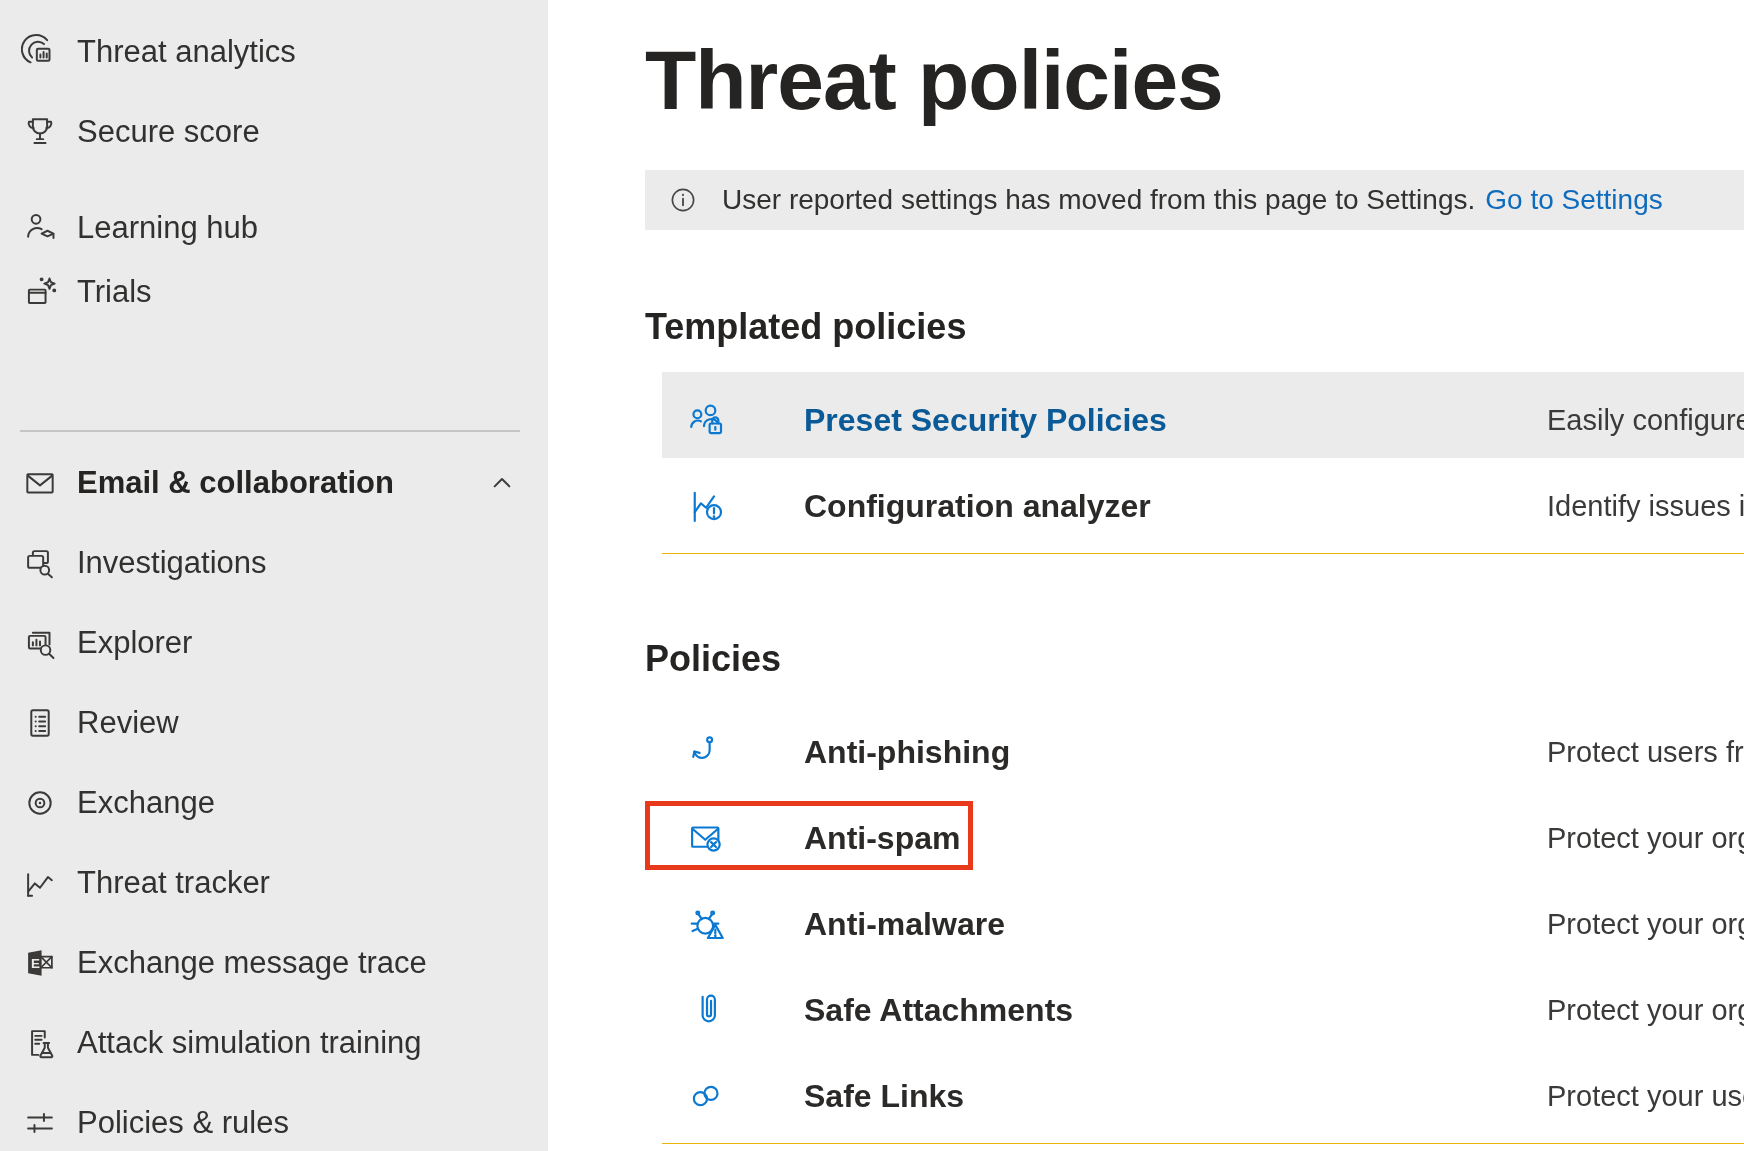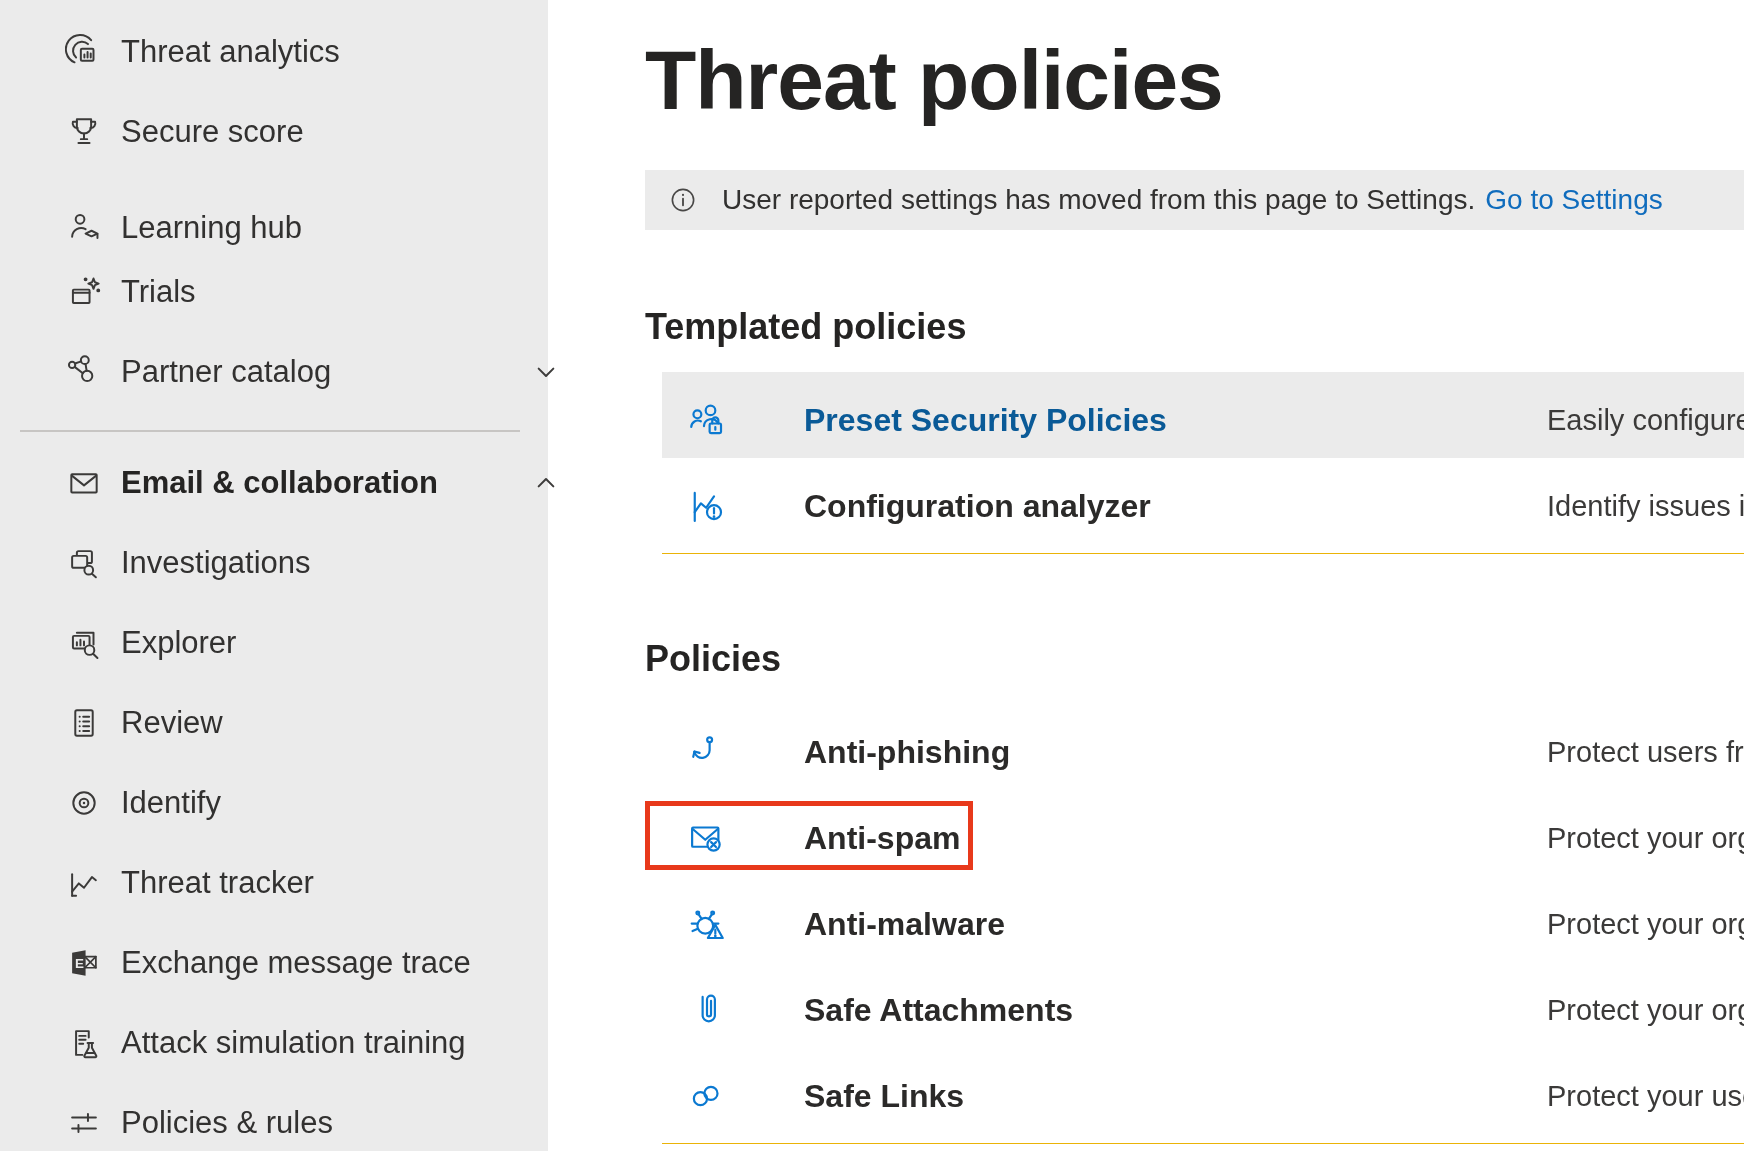--- a/index.html
+++ b/index.html
@@ -14,21 +14,21 @@
     --color-text-mid:#323130;
     --color-text-desc:#3b3a39;
   }
   *{box-sizing:border-box;margin:0;padding:0}
   html,body{width:1744px;height:1151px;overflow:hidden;background:#fff;
     font-family:"Liberation Sans", sans-serif;}
   .stage{position:absolute;left:0;top:0;width:1744px;height:1151px;overflow:hidden;}
 
   
   .sidebar{position:absolute;left:0;top:0;width:548px;height:1151px;background:var(--color-sidebar-bg);}
-  .nav-item{position:absolute;left:0;width:548px;height:80px;cursor:pointer;margin-left:44px;}
+  .nav-item{position:absolute;left:0;width:548px;height:80px;cursor:pointer;}
   .nav-icon{position:absolute;left:21px;top:50%;transform:translateY(-50%);width:38px;height:38px;color:#3b3a39;}
   .nav-icon svg,.row-icon svg,.chev svg,.banner-icon svg{width:100%;height:100%;stroke:currentColor;fill:none;
     stroke-width:2.5;stroke-linecap:round;stroke-linejoin:round;display:block;}
   .nav-label{position:absolute;left:77px;top:50%;transform:translateY(-50%);font-size:31px;color:var(--color-text-mid);white-space:nowrap;}
   .nav-item.section-head .nav-label{font-weight:700;color:var(--color-text-dark);}
   .chev{position:absolute;left:486px;top:50%;transform:translateY(-50%);width:32px;height:32px;color:#3d3c3b;}
   .sidebar-divider{position:absolute;left:20px;top:430px;width:500px;height:2px;background:#c7c5c3;}
 
   
   .page-title{position:absolute;left:645px;top:34px;font-size:84px;line-height:1.1;font-weight:700;
@@ -104,38 +104,20 @@
             <rect x="10" y="21" width="21" height="17" rx="1"></rect>
             <path d="M10 25 h21"></path>
             <path d="M36 7 l1.8 4.7 4.7 1.8 -4.7 1.8 -1.8 4.7 -1.8 -4.7 -4.7 -1.8 4.7 -1.8 z"></path>
             <circle cx="26" cy="8" r="1.2"></circle>
             <circle cx="42" cy="22" r="1.2"></circle>
           </svg>
       </span>
       <span class="nav-label">Trials</span>
     </div>
 
-    <div class="nav-item" style="top:332px">
-      <span class="nav-icon">
-        <svg viewBox="0 0 48 48">
-            <circle cx="9" cy="15" r="4"></circle>
-            <circle cx="25" cy="9" r="5"></circle>
-            <circle cx="28" cy="29" r="6.5"></circle>
-            <path d="M12.6 13.2 L20.5 10.5"></path>
-            <path d="M26 14 L27.3 22.5"></path>
-            <path d="M12.2 17.5 L22.5 25.5"></path>
-          </svg>
-      </span>
-      <span class="nav-label">Partner catalog</span>
-      <span class="chev">
-        <svg viewBox="0 0 48 48">
-            <path d="M13 19 L24 30 L35 19" stroke-width="3"></path>
-          </svg>
-      </span>
-    </div>
 
     <div class="sidebar-divider"></div>
 
     <div class="nav-item section-head" style="top:443px">
       <span class="nav-icon">
         <svg viewBox="0 0 48 48">
             <rect x="8" y="13" width="32" height="23" rx="1"></rect>
             <path d="M9 15 L24 27 L39 15"></path>
           </svg>
       </span>
@@ -183,21 +165,21 @@
     </div>
 
     <div class="nav-item" style="top:763px">
       <span class="nav-icon">
         <svg viewBox="0 0 48 48">
             <circle cx="24" cy="24" r="13.5"></circle>
             <circle cx="24" cy="24" r="5.5"></circle>
             <circle cx="24" cy="24" r="1.6" fill="currentColor" stroke="none"></circle>
           </svg>
       </span>
-      <span class="nav-label">Identify</span>
+      <span class="nav-label">Exchange</span>
     </div>
 
     <div class="nav-item" style="top:843px">
       <span class="nav-icon">
         <svg viewBox="0 0 48 48">
             <path d="M9 13 V40"></path>
             <path d="M9 40 H14"></path>
             <path d="M9 35 L17.5 24.5 L24 30 L34 16.5 L39 20.5"></path>
           </svg>
       </span>

